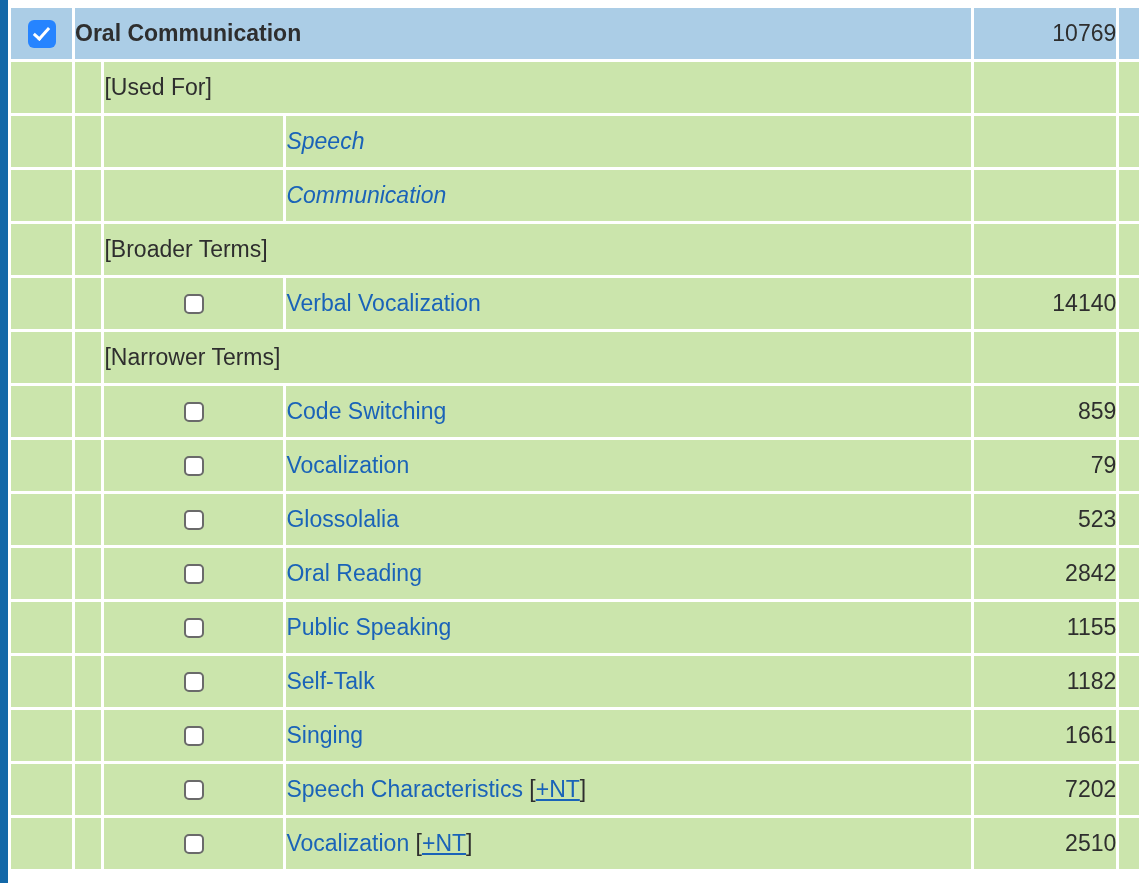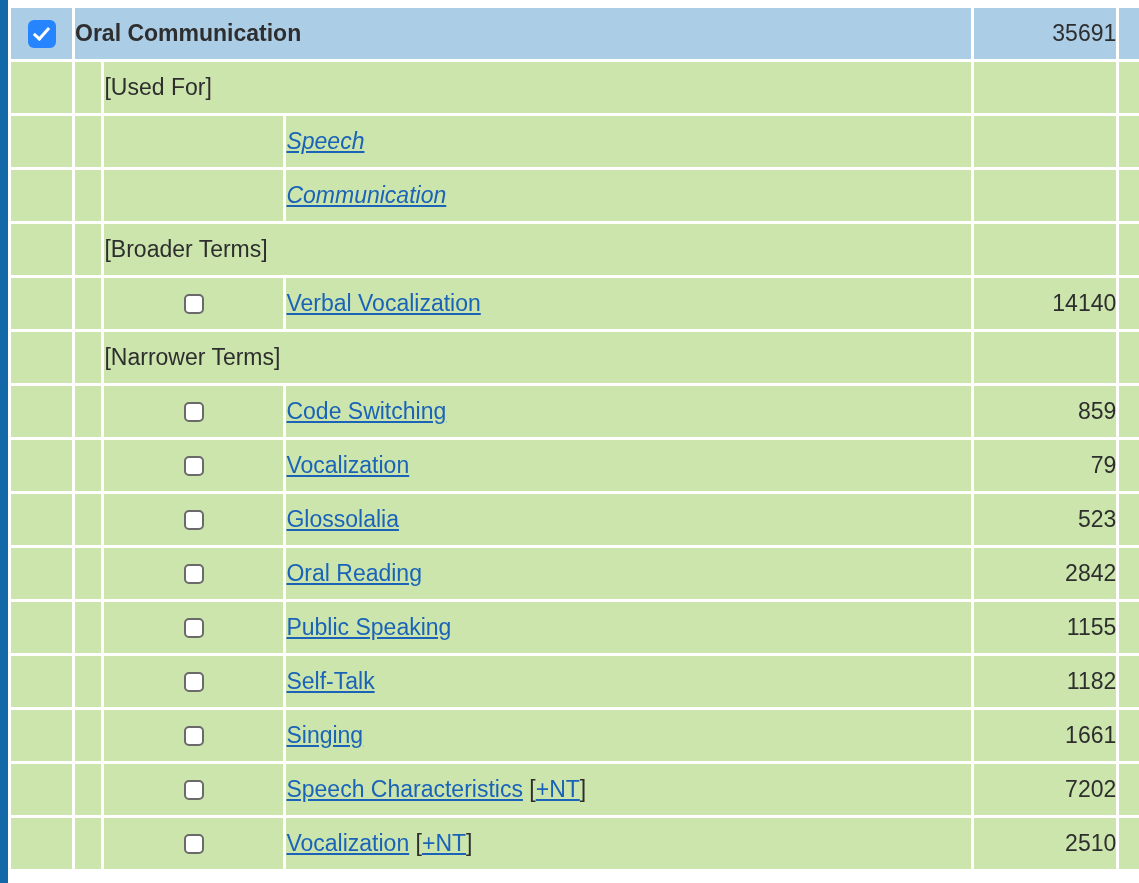--- a/index.html
+++ b/index.html
@@ -91,21 +91,20 @@
 
   .count-cell {
     text-align: right;
     padding-right: 12px;
     font-size: 24px;
     color: #333333;
   }
 
   .link {
     color: #1a63b8;
-    text-decoration: underline;
     font-size: 23px;
     cursor: pointer;
   }
   .link.italic {
     font-style: italic;
   }
   .nt-suffix {
     color: #2e2e2e;
     font-size: 23px;
     text-decoration: none;
@@ -172,21 +171,21 @@
         <col class="c-tail">
       </colgroup>
       <tbody id="table-body">
           <tr class="header-row">
             <td>
               <div class="cb-wrap">
                 <div class="cb checked"></div>
               </div>
             </td>
             <td class="title-text" colspan="3">Oral Communication</td>
-            <td class="count-cell">35691</td>
+            <td class="count-cell">10769</td>
             <td></td>
           </tr>
           <tr>
             <td></td>
             <td></td>
             <td class="section-text" colspan="2">[Used For]</td>
             <td></td>
             <td></td>
           </tr>
           <tr>

